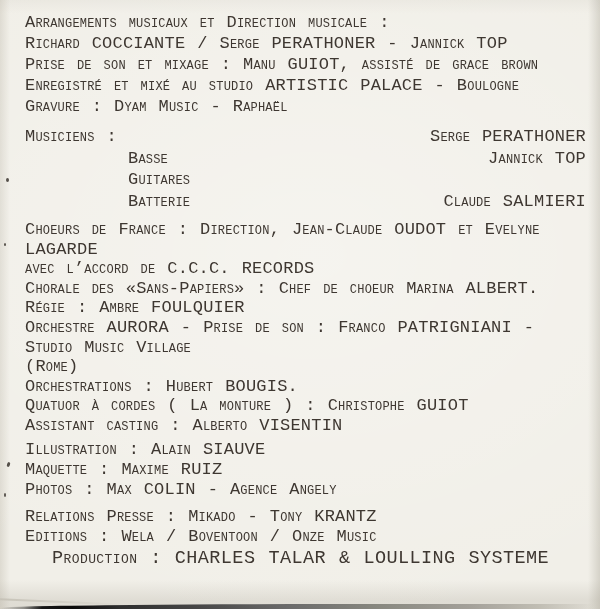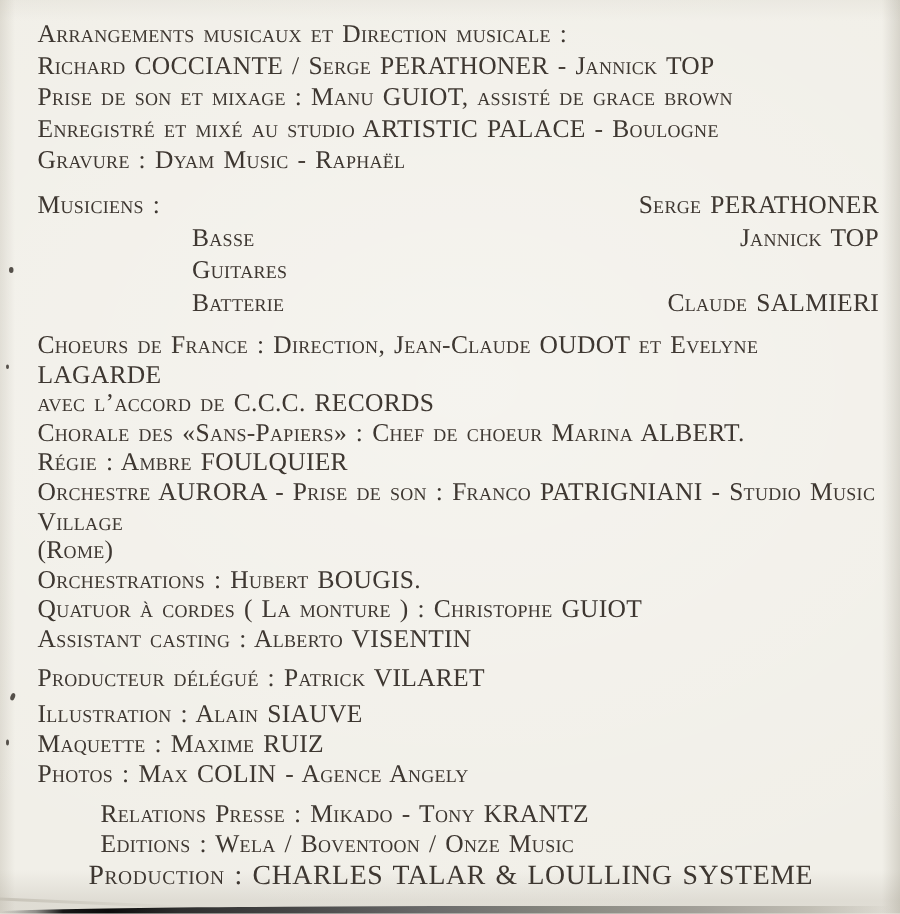--- a/index.html
+++ b/index.html
@@ -16,21 +16,21 @@
     position: relative;
     width: 600px;
     height: 609px;
     background:
       radial-gradient(130% 95% at 52% 42%, rgba(255,255,255,0.30), rgba(255,255,255,0) 65%),
       linear-gradient(to right, rgba(176,170,155,0.30) 0px, rgba(176,170,155,0) 10px,
                       rgba(176,170,155,0) 588px, rgba(160,155,140,0.35) 600px),
       linear-gradient(to bottom, rgba(200,196,185,0.18) 0px, rgba(200,196,185,0) 14px,
                       rgba(200,196,185,0) 580px, rgba(190,186,175,0.35) 600px),
       #f1efe8;
-    font-family: Liberation Serif, serif;
+    font-family: Liberation Mono, monospace;
     color: #3e3731;
   }
   .credits {
     position: absolute;
     left: 25px;
     top: 12px;
     right: 14px;
     font-variant: small-caps;
     font-size: 17px;
     line-height: 20px;
@@ -46,21 +46,21 @@
   .mus-row { display: flex; }
   .mus-col1 { width: 103px; flex: none; }
   .mus-col2 { width: 109px; flex: none; }
   .mus-col3 { flex: 1; text-align: right; }
   .blk-choirs {
     margin-top: 8px;
   }
   .blk-choirs p { line-height: 19.6px; }
   .blk-producer { margin-top: 6px; }
   .blk-artwork { margin-top: 4px; }
-  .blk-press { margin-top: 7px; margin-left: 42px; }
+  .blk-press { margin-top: 7px; }
   .blk-production {
     margin-top: 9px;
     text-align: center;
     font-size: 18.5px;
     letter-spacing: 0.4px;
     line-height: 23px;
     padding-right: 10px;
   }
   
   .scan-edge-bottom {
@@ -132,23 +132,20 @@
       <p>avec l’accord de C.C.C. RECORDS</p>
       <p>Chorale des «Sans-Papiers» : Chef de choeur Marina ALBERT.</p>
       <p>Régie : Ambre FOULQUIER</p>
       <p>Orchestre AURORA - Prise de son : Franco PATRIGNIANI - Studio Music Village</p>
       <p>(Rome)</p>
       <p>Orchestrations : Hubert BOUGIS.</p>
       <p>Quatuor à cordes ( La monture ) : Christophe GUIOT</p>
       <p>Assistant casting : Alberto VISENTIN</p>
     </section>
 
-    <section class="blk-producer">
-      <p>Producteur délégué : Patrick VILARET</p>
-    </section>
 
     <section class="blk-artwork">
       <p>Illustration : Alain SIAUVE</p>
       <p>Maquette : Maxime RUIZ</p>
       <p>Photos : Max COLIN - Agence Angely</p>
     </section>
 
     <section class="blk-press">
       <p>Relations Presse : Mikado - Tony KRANTZ</p>
       <p>Editions : Wela / Boventoon / Onze Music</p>

